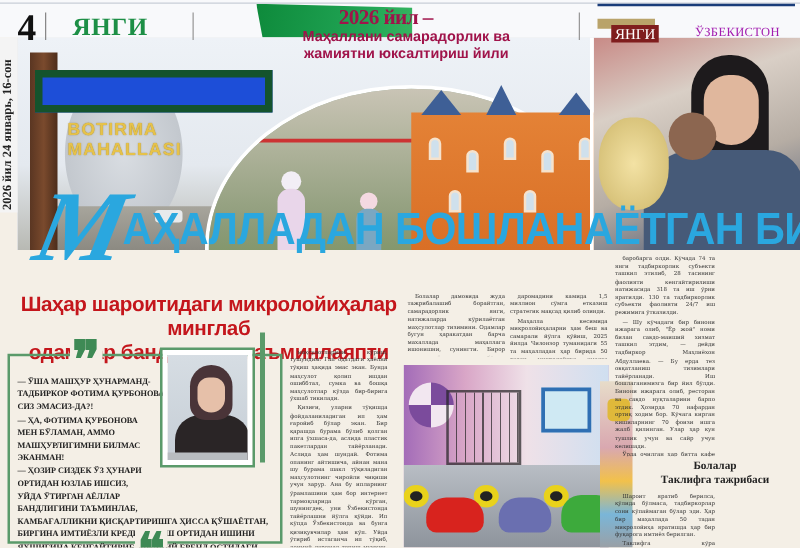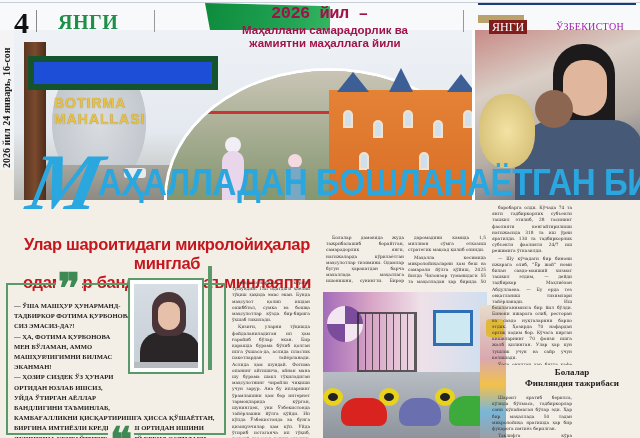--- a/index.html
+++ b/index.html
@@ -9,21 +9,21 @@
     
     .header { position: absolute; left: 0; top: 0; width: 640px; height: 30px; background: #f8f9fb; z-index: 5; }
     .header .topline { position:absolute; left:0; top:2px; width:640px; height:1px; background:#c8ced8; }
     .page-num { position: absolute; left: 14px; top: 8px; font-family: "Liberation Serif", serif; font-weight: bold; font-size: 30px; line-height: 30px; color: #111; }
     .hdr-div1 { position: absolute; left: 36px; top: 10px; width: 1px; height: 22px; background: #888; }
     .section-name { position: absolute; left: 58px; top: 11px; font-family: "Liberation Serif", serif; font-weight: bold; font-size: 20px; color: #1d8f46; letter-spacing: 0.5px; }
     .hdr-div2 { position: absolute; left: 154px; top: 10px; width: 1px; height: 22px; background: #999; }
 
     .year-banner { position: absolute; left: 205px; top: 3px; width: 240px; height: 40px; }
     .year-banner .green { position: absolute; left: 0; top: 0; width: 125px; height: 27px; background: linear-gradient(100deg,#0e8a3b 0%,#21a555 70%,#36b560 100%); clip-path: polygon(0 0,100% 12%,100% 100%,4% 100%); }
-    .year-title { position: absolute; left: 66px; top: 1px; font-family: Liberation Mono, monospace; font-weight: bold; font-size: 17px; color: #a0134a; letter-spacing: -0.5px; }
+    .year-title { position: absolute; left: 66px; top: 1px; font-family: Liberation Serif, serif; font-weight: bold; font-size: 17px; color: #a0134a; letter-spacing: -0.5px; }
     .year-sub { position: absolute; left: 15px; top: 21px; font-family: "Liberation Sans", sans-serif; font-weight: bold; font-size: 11.5px; line-height: 12.5px; color: #a0134a; text-align: center; width: 210px; }
     .hdr-div3 { position: absolute; left: 463px; top: 10px; width: 1px; height: 22px; background: #999; }
 
     .brand { position: absolute; left: 478px; top: 3px; width: 160px; height: 30px; }
     .brand .bluebar { position:absolute; left: 0; top: 0; width: 158px; height: 2px; background: #1a3d7a; }
     .brand .gold { position:absolute; left: 0; top: 12px; width: 46px; height: 8px; background: #b9a36a; }
     .brand .box { position: absolute; left: 11px; top: 17px; background: #7f1d1d; color: #fff; font-family: "Liberation Serif", serif; font-size: 12px; padding: 0 3px; line-height: 14px; }
     .brand .name { position: absolute; left: 78px; top: 17px; font-family: "Liberation Serif", serif; font-size: 10px; color: #a21caf; line-height: 14px; letter-spacing: 0.3px; }
 
     
@@ -119,21 +119,21 @@
   <div class="page-num">4</div>
   <div class="hdr-div1"></div>
   <div class="section-name">ЯНГИ</div>
   <div class="hdr-div2"></div>
 
   <div class="year-banner">
     <div class="green"></div>
     <div class="year-title">2026 йил –</div>
     <div class="year-sub">
       <div>Маҳаллани самарадорлик ва</div>
-      <div>жамиятни маҳаллага йили</div>
+      <div>жамиятни юксалтириш йили</div>
     </div>
   </div>
 
   <div class="hdr-div3"></div>
 
   <div class="brand">
     <div class="bluebar"></div>
     <div class="gold"></div>
     <div class="box">ЯНГИ</div>
     <div class="name">ЎЗБЕКИСТОН</div>
@@ -187,21 +187,21 @@
     <div class="rp-basket"></div>
   </div>
 </div>
 
 <div class="headline">
   <span class="big-m">М</span>
   <span class="headline-text">АҲАЛЛАДАН БОШЛАНАЁТГАН БИЗНЕС</span>
 </div>
 
 <div class="subhead">
-  <div>Улар шароитидаги микролойиҳалар минглаб</div>
+  <div>Шаҳар шароитидаги микролойиҳалар минглаб</div>
   <div>одамлар бандлигини таъминлаяпти</div>
 </div>
 
 <div class="quote-box">
   <div class="quote-border"></div>
   <div class="quote-open">❞</div>
   <div class="quote-text">
     <p class="qt-narrow">— Ўша машҳур ҳунарманд-</p>
     <p class="qt-narrow">тадбиркор Фотима Қурбонова</p>
     <p class="qt-narrow">сиз эмасиз-да?!</p>
@@ -262,19 +262,19 @@
 </div>
 
 <div class="col col4">
   <p>баробарга олди. Кўчада 74 та янги тадбиркорлик субъекти ташкил этилиб, 28 тасининг фаолияти кенгайтирилиши натижасида 318 та иш ўрни яратилди. 130 та тадбиркорлик субъекти фаолияти 24/7 иш режимига ўтказилди.</p>
   <p>— Шу кўчадаги бир бинони ижарага олиб, "Ёр жой" номи билан савдо-маиший хизмат ташкил этдим, — дейди тадбиркор Маҳлиёхон Абдуллаева. — Бу ерда тез овқатланиш тизимлари тайёрланади. Иш бошлаганимизга бир йил бўлди. Бинони ижарага олиб, ресторан ва савдо нуқталарини барпо этдик. Ҳозирда 70 нафардан ортиқ ходим бор. Кўчага кирган кишиларнинг 70 фоизи ишга жалб қилинган. Улар ҳар кун тушлик учун ва сайр учун келишади.</p>
   <p>Ўрда очилган ҳар битта кафе ва дўкон ҳам бугун одамларга иш бераяпти. Бу қўшни тадбиркорлар учун ҳам даромад. Сайр қилиш учун ҳамма шароит бор. Бир кунда 200 га яқин мижоз келади. Қисқа вақтда бунга 400-500 тага етказишни мўлжаллаганмиз.</p>
 </div>
 
 <div class="sb-title">
   <div>Болалар</div>
-  <div>Финляндия тажрибаси</div>
+  <div>Таклифга тажрибаси</div>
 </div>
 
 <div class="col col5">
   <p>Шароит яратиб берилса, қўлида бўлмаса, тадбиркорлар сони кўпаймаган бўлар эди. Ҳар бир маҳаллада 50 тадан микролойиҳа яратишда ҳар бир фуқарога имтиёз берилган.</p>
   <p>Таклифга кўра тадбиркорларнинг асосий эҳтиёжи янги имконият бўлди.</p>
 </div>
 
 </body></html>

